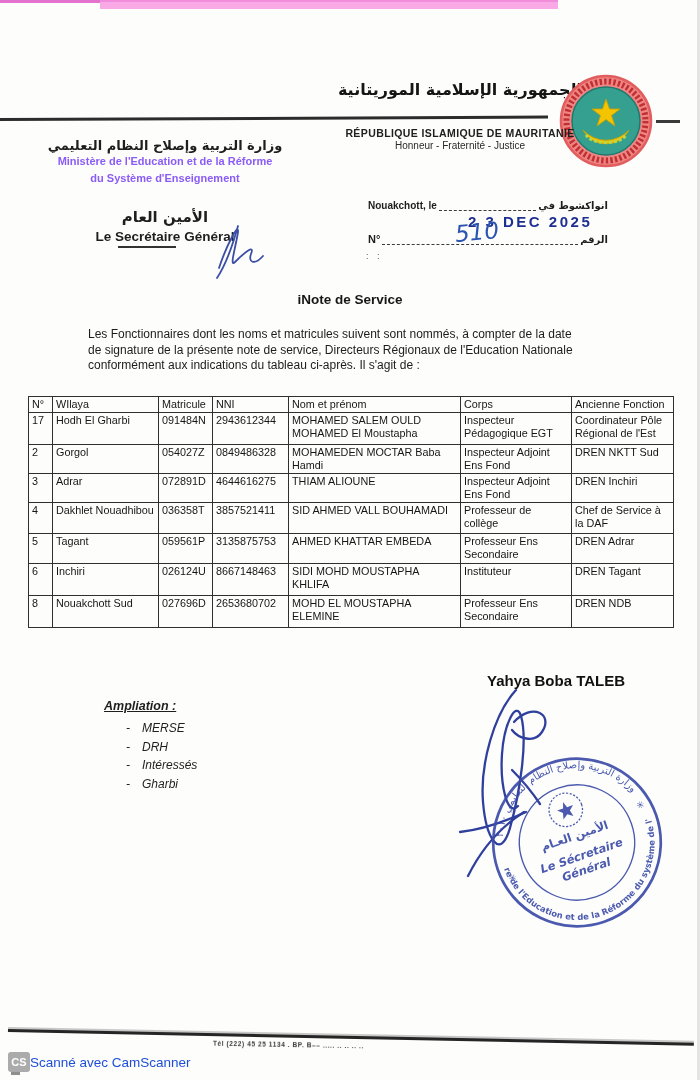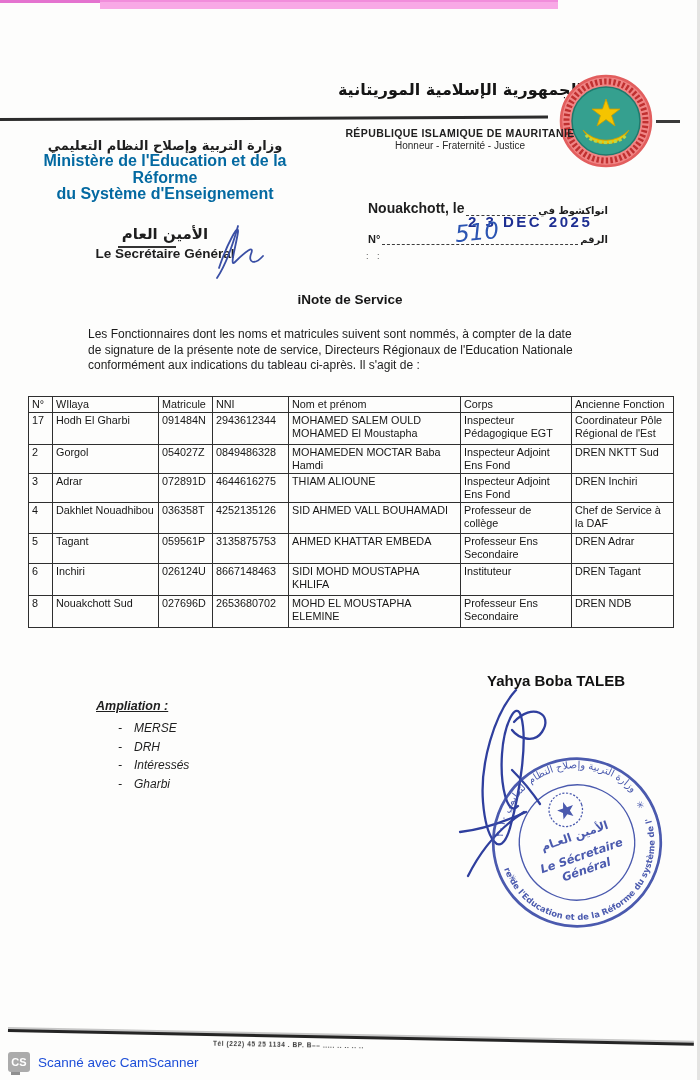--- a/index.html
+++ b/index.html
@@ -16,60 +16,60 @@
   .right-edge{right:0;top:0;width:3px;height:1080px;background:#e4e4e2;}
   
   .ar-title{left:305;top:80px;width:310px;left:305px;text-align:center;font-weight:bold;font-size:16px;color:#151515;letter-spacing:-0.5px;}
   .ar-motto{left:305px;top:102px;width:310px;text-align:center;font-weight:bold;font-size:12px;color:#222;}
   .hrule{left:0;top:118px;width:548px;height:3px;background:#2c2c2c;transform:rotate(-0.25deg);transform-origin:left top;}
   .hrule-dash{left:656px;top:120px;width:24px;height:3px;background:#3a3a3a;}
   .republic{left:300px;top:127px;width:320px;text-align:center;font-weight:bold;font-size:10.5px;letter-spacing:0.4px;color:#202020;}
   .motto-fr{left:300px;top:140px;width:320px;text-align:center;font-weight:normal;font-size:10px;color:#2a2a2a;}
   .ministry{left:12px;top:138px;width:306px;text-align:center;}
   .min-ar{font-size:13px;font-weight:bold;}
-  .min-fr{font-size:16px;font-weight:bold;line-height:16.5px;color:#0369a1;}
+  .min-fr{font-size:11px;font-weight:bold;line-height:16.5px;color:#8b5cf6;}
   .sg-ar{font-size:15px;font-weight:bold;margin-top:22px;}
   .sg-fr{font-size:13.5px;font-weight:bold;margin-top:3px;}
   .sg-dash{left:118px;top:246px;width:58px;height:2px;background:#333;}
   .date-stamp{left:468px;top:181px;font-weight:bold;font-size:15px;letter-spacing:2.5px;color:#1e2f92;white-space:nowrap;margin-top:32px;}
   .fill-row{display:flex;align-items:flex-end;}
   .place-row{left:368px;top:200px;width:240px;}
   .num-row{left:368px;top:233px;width:240px;}
-  .fill-label{font-weight:bold;font-size:14px;white-space:nowrap;}
+  .fill-label{font-weight:bold;font-size:10px;white-space:nowrap;}
   .num-label{font-weight:bold;font-size:11px;}
   .fill-line{flex:1;border-bottom:1.5px dashed #3c3c3c;height:10px;margin:0 2px;}
   .fill-ar{font-weight:bold;font-size:10px;white-space:nowrap;}
   .hand-number{left:455px;top:219px;font-family:"DejaVu Sans",sans-serif;font-style:italic;font-size:23px;color:#2c55b2;transform:rotate(-5deg);}
   .colons{left:366px;top:251px;font-size:9px;letter-spacing:3px;color:#555;}
   
   .doc-title{left:0;top:292px;width:700px;text-align:center;font-weight:bold;font-size:13.5px;color:#161616;}
   .intro{left:88px;top:327px;width:500px;font-size:12px;line-height:15.5px;color:#1c1c1c;}
   .tbl-wrap{left:28px;top:396px;}
   table.doc-table{border-collapse:collapse;width:645px;table-layout:fixed;font-size:10.8px;color:#161616;}
   .doc-table th,.doc-table td{border:1px solid #2f2f2f;padding:1px 3px;vertical-align:top;text-align:left;font-weight:normal;line-height:13px;}
   .doc-table tr.hrow{height:16px;}
   .doc-table tr.h32{height:32px;} .doc-table tr.h28{height:28px;}
   .doc-table tr.h29{height:29px;} .doc-table tr.h31{height:31px;}
   .doc-table tr.h30{height:30px;}
   .effect{left:88px;top:648px;width:520px;font-size:12px;color:#1c1c1c;}
   .signatory{left:487px;top:672px;font-weight:bold;font-size:15px;color:#111;}
-  .ampliation{left:96px;top:699px;}
+  .ampliation{left:104px;top:699px;}
   .amp-label{font-weight:bold;font-style:italic;text-decoration:underline;font-size:12.5px;}
   .amp-list{margin:8px 0 0 22px;padding:0;list-style:none;font-style:italic;font-size:12px;}
   .amp-list li{margin-bottom:4.5px;}
   .amp-list li::before{content:"-";display:inline-block;width:16px;color:#222;}
   
   .sig-small{left:205px;top:216px;width:75px;height:70px;}
   .sig-big{left:452px;top:680px;width:135px;height:215px;}
   .stamp{left:488px;top:750px;width:178px;height:185px;transform:rotate(-19deg);opacity:0.92;}
   .seal{left:558px;top:73px;width:96px;height:96px;}
   
   .foot-line{left:8px;top:1029px;width:686px;height:2.5px;background:#252525;transform:rotate(1.15deg);transform-origin:left top;box-shadow:0 -2px 0 rgba(40,40,40,0.25);}
   .foot-contact{left:213px;top:1041px;font-size:6.5px;font-weight:bold;letter-spacing:0.6px;color:#3a3a3a;transform:rotate(1deg);filter:blur(0.3px);white-space:nowrap;}
-  .cam{left:8px;top:1052px;display:flex;align-items:center;gap:8px;}
+  .cam{left:8px;top:1052px;display:flex;align-items:center;}
   .cs-badge{width:22px;height:20px;background:#ababab;border-radius:3px;color:#fff;font-weight:bold;font-size:11px;display:flex;align-items:center;justify-content:center;position:relative;}
   .cs-badge::after{content:"";position:absolute;left:3px;bottom:-3px;width:9px;height:3px;background:#8f8f8f;}
   .cam-text{color:#1d4ed8;font-size:13.5px;}
 </style>
 </head>
 <body>
 
 <div class="page">
 
   <div class="abs pink-line"></div>
@@ -171,21 +171,21 @@
             <td>072891D</td>
             <td>4644616275</td>
             <td>THIAM ALIOUNE</td>
             <td>Inspecteur Adjoint Ens Fond</td>
             <td>DREN Inchiri</td>
       </tr>
       <tr class="h31">
         <td>4</td>
             <td>Dakhlet Nouadhibou</td>
             <td>036358T</td>
-            <td>4252135126</td>
+            <td>3857521411</td>
             <td>SID AHMED VALL BOUHAMADI</td>
             <td>Professeur de collège</td>
             <td>Chef de Service à la DAF</td>
       </tr>
       <tr class="h30">
         <td>5</td>
             <td>Tagant</td>
             <td>059561P</td>
             <td>3135875753</td>
             <td>AHMED KHATTAR EMBEDA</td>

